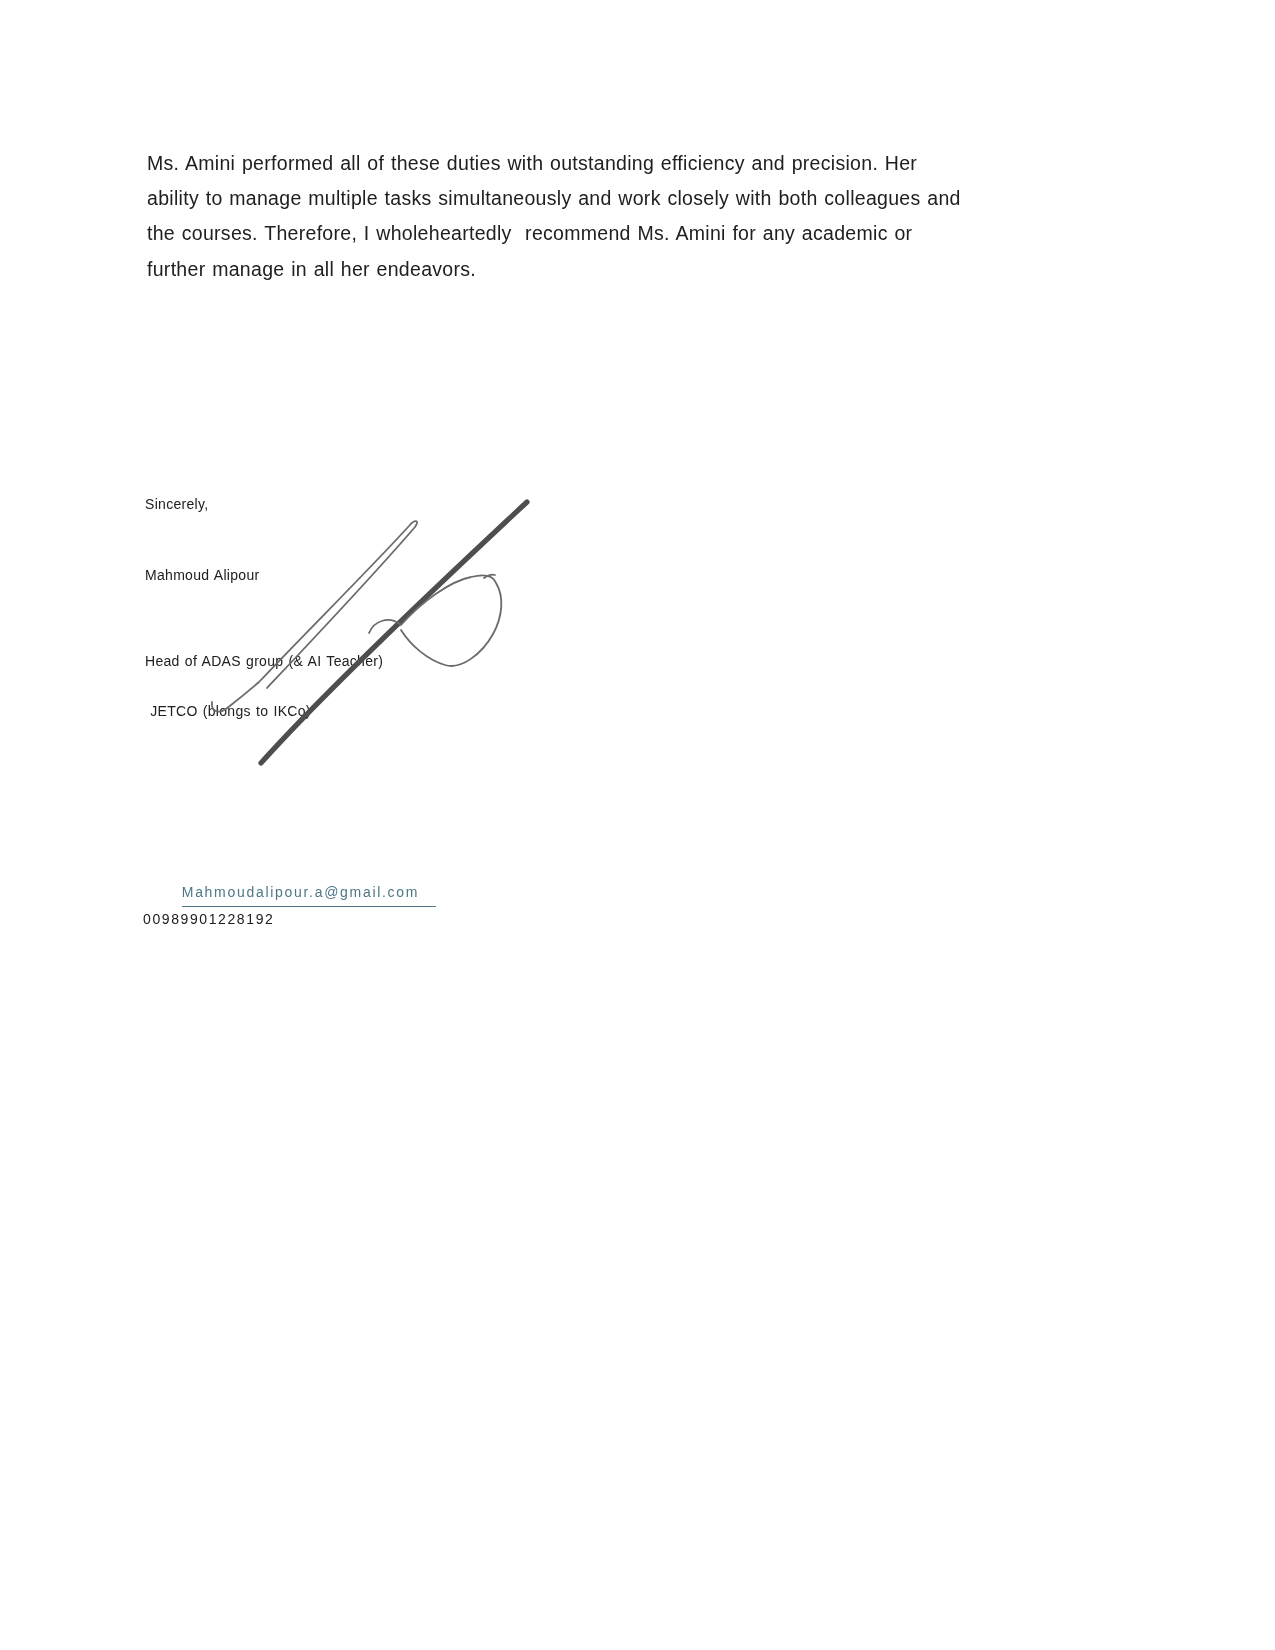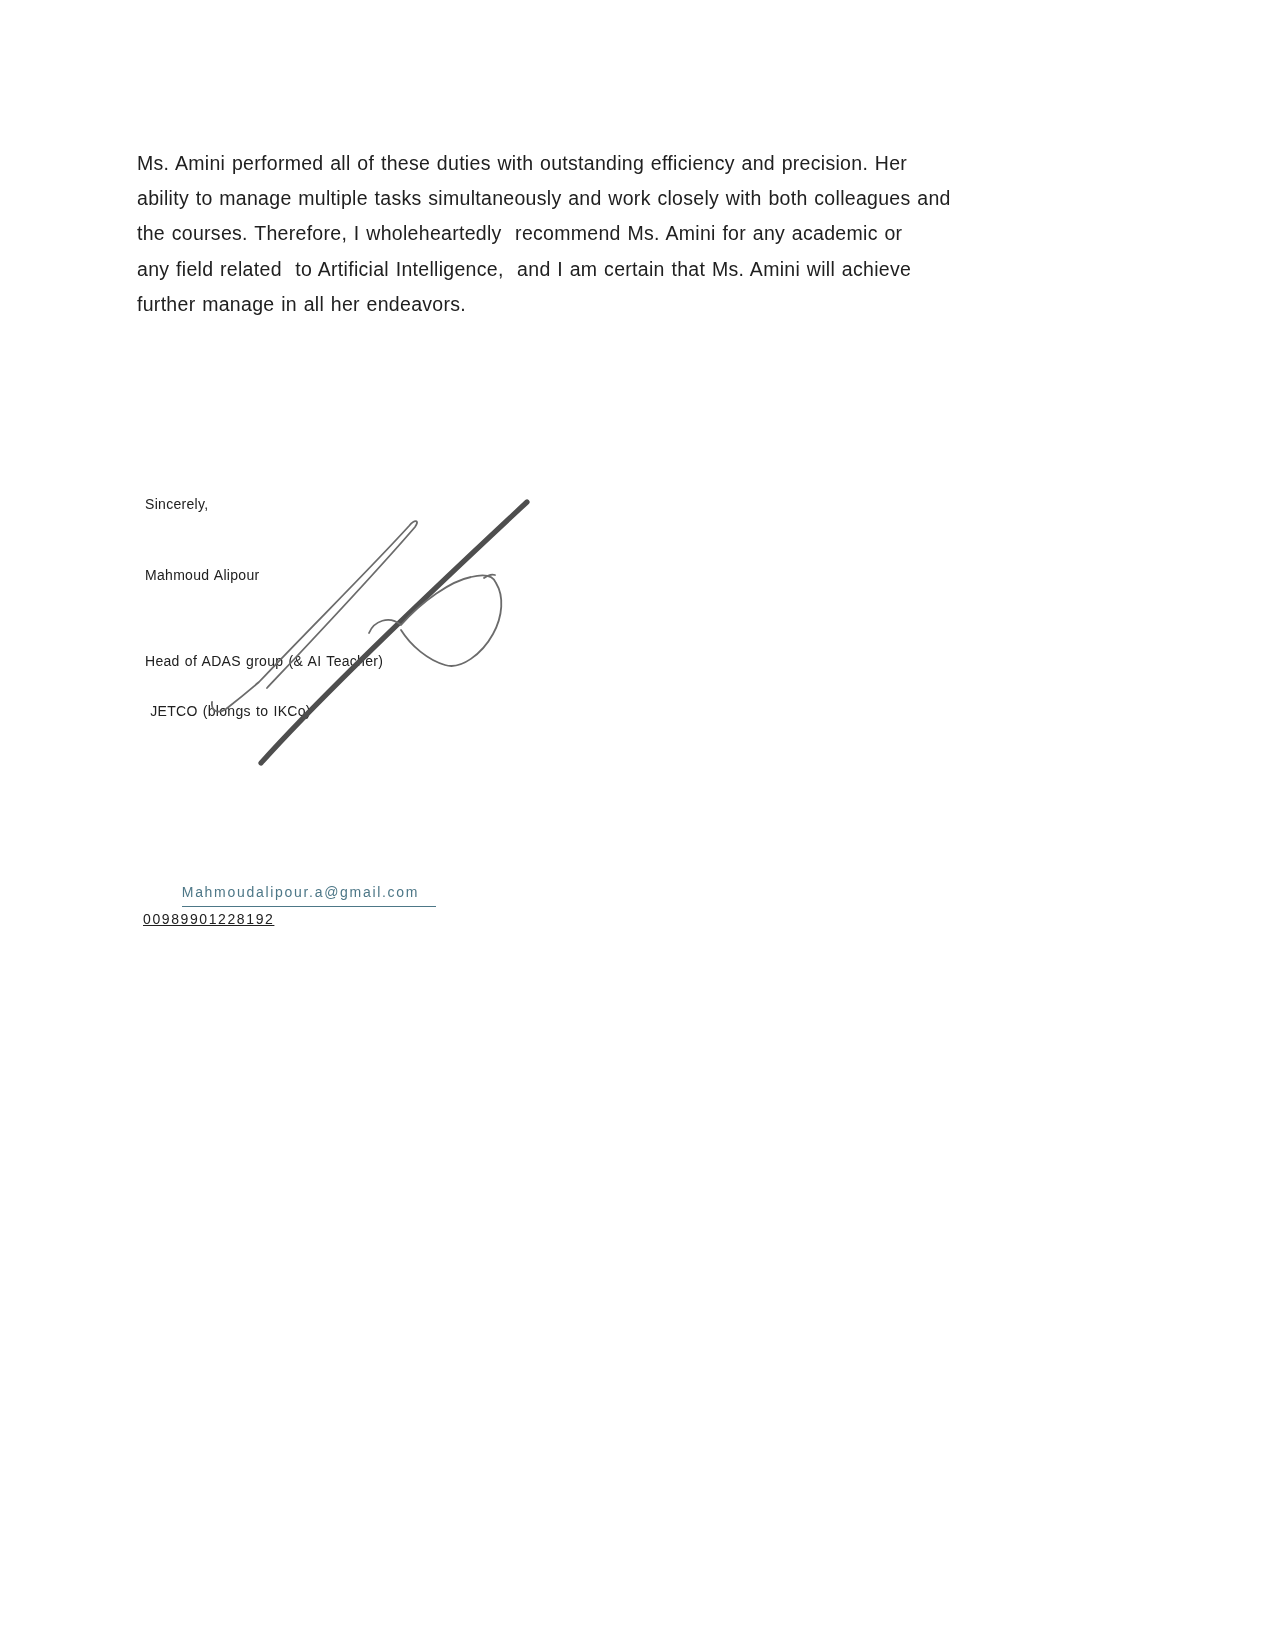--- a/index.html
+++ b/index.html
@@ -7,21 +7,21 @@
     position: relative;
     width: 1275px;
     height: 1650px;
     background: #ffffff;
     font-family: "Liberation Sans", "DejaVu Sans", sans-serif;
     color: #202020;
     overflow: hidden;
   }
   .para {
     position: absolute;
-    left: 137px;
+    left: 147px;
     top: 146px;
     font-size: 19.5px;
     line-height: 35.2px;
     letter-spacing: 0.3px;
     word-spacing: 1px;
   }
   .para .line { white-space: pre; }
   .txt {
     position: absolute;
     font-size: 14px;
@@ -29,21 +29,21 @@
     letter-spacing: 0.3px;
     word-spacing: 1px;
     white-space: pre;
     margin-top: 24px;
   }
   .closing   { left: 145px; top: 469px; }
   .sig-name  { left: 145px; top: 540px; }
   .sig-title { left: 145px; top: 626px; }
   .sig-org   { left: 145px; top: 676px; }
   .email-row { left: 161px; top: 834px; }
-  .phone-row { left: 143px; top: 884px; letter-spacing: 1.6px; text-decoration: underline; }
+  .phone-row { left: 143px; top: 884px; letter-spacing: 1.6px; }
   .email-link {
     display: inline-block;
     text-decoration: none;
     border-bottom: 1.6px solid currentColor;
     padding-right: 17px;
     padding-bottom: 2px;
     letter-spacing: 1.7px;
     cursor: pointer;
   }
   .signature-svg {
@@ -56,21 +56,20 @@
 </style>
 </head>
 <body>
 
 <div class="page" style="color: rgb(32, 32, 32);">
 
   <div class="para">
     <div class="line">Ms. Amini performed all of these duties with outstanding efficiency and precision. Her</div>
     <div class="line">ability to manage multiple tasks simultaneously and work closely with both colleagues and</div>
     <div class="line">the courses. Therefore, I wholeheartedly  recommend Ms. Amini for any academic or</div>
-    <div class="line">any field related  to Artificial Intelligence,  and I am certain that Ms. Amini will achieve</div>
     <div class="line">further manage in all her endeavors.</div>
   </div>
 
   <div class="txt closing">Sincerely,</div>
 
   <div class="txt sig-name">Mahmoud Alipour</div>
   <div class="txt sig-title">Head of ADAS group (&amp; AI Teacher)</div>
   <div class="txt sig-org"> JETCO (blongs to IKCo)</div>
 
   <svg class="signature-svg" width="1275" height="1650" viewBox="0 0 1275 1650" aria-hidden="true">

